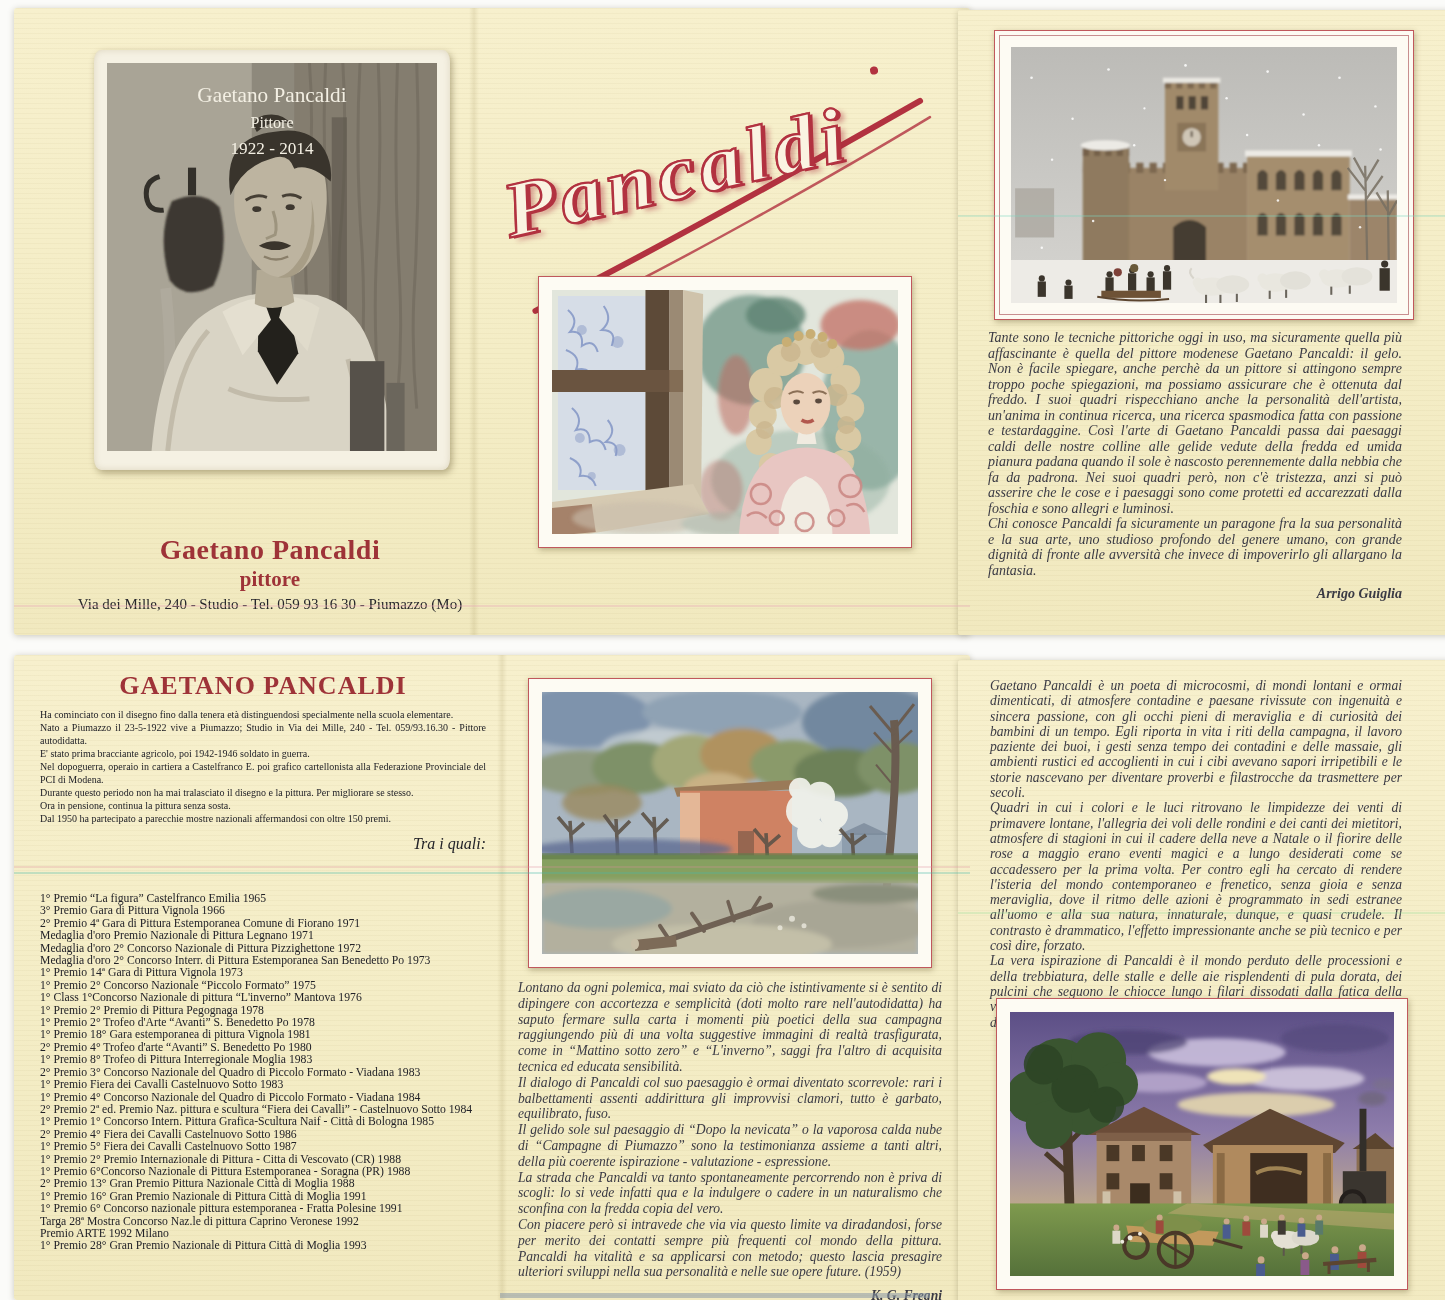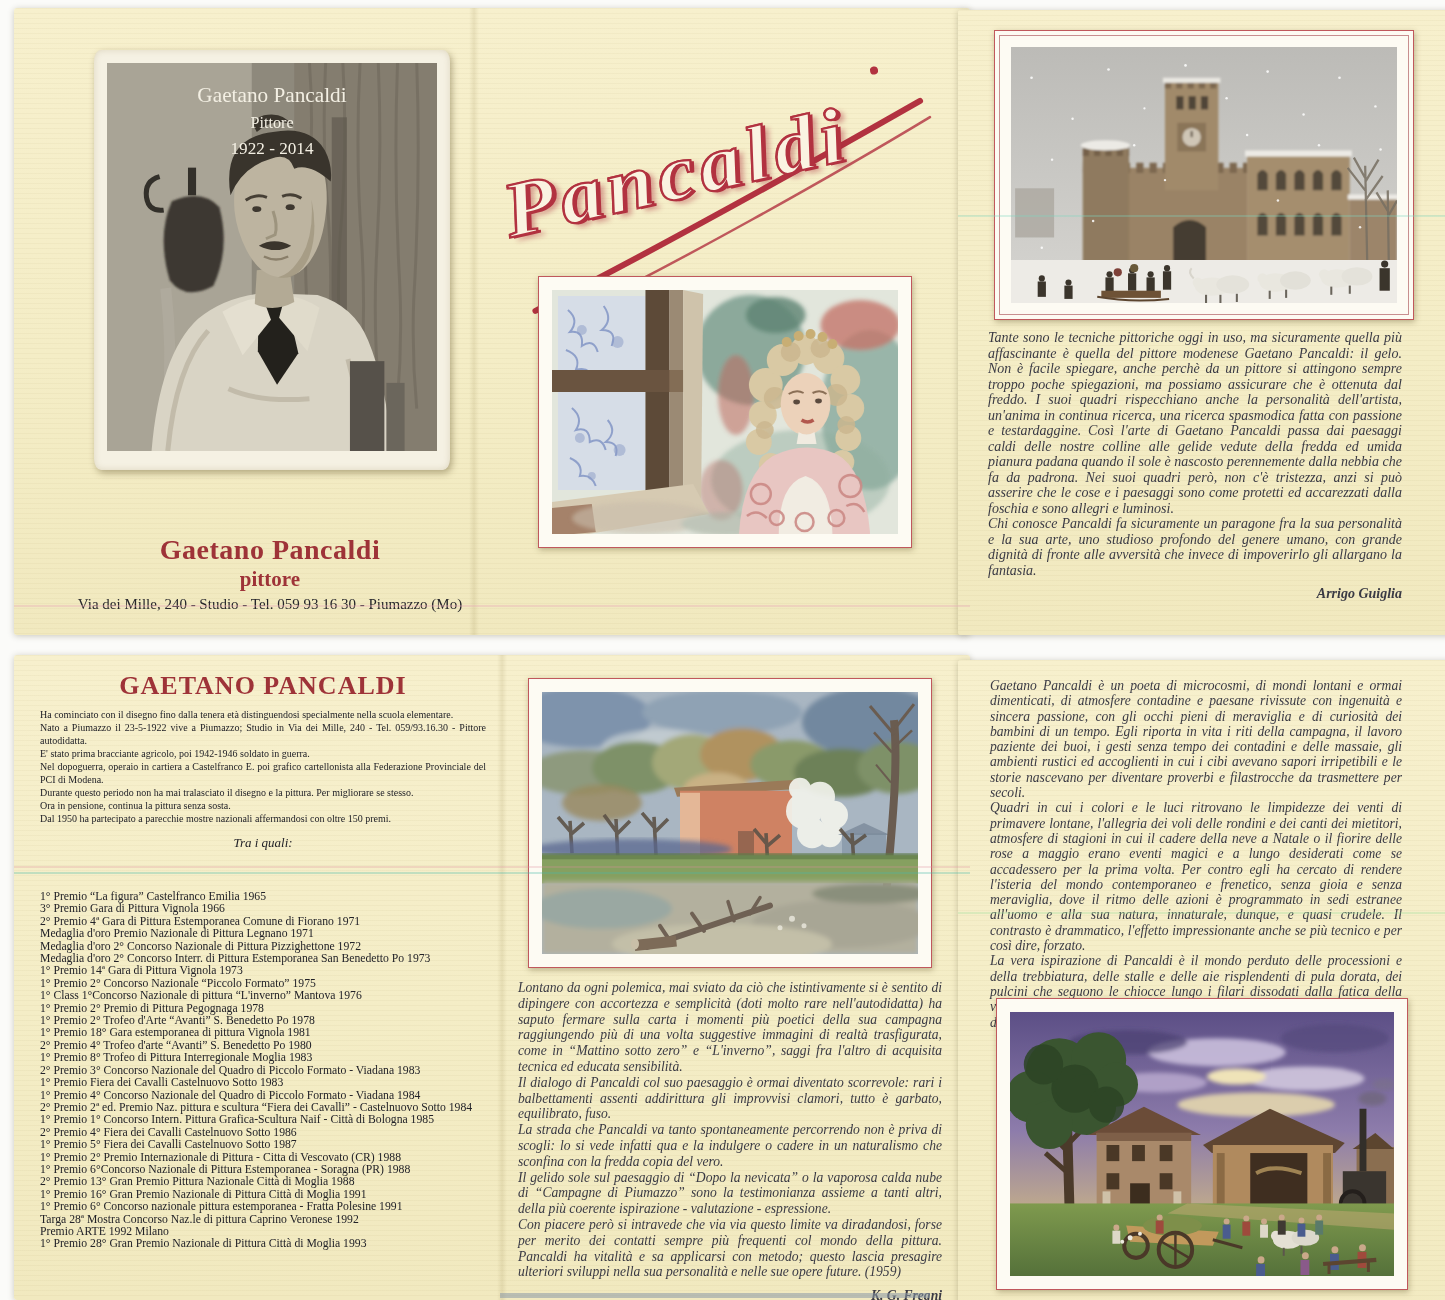--- a/index.html
+++ b/index.html
@@ -50,21 +50,21 @@
   .sig-line{text-align:right;font-weight:bold;margin-top:8px;}
   .tr-text{left:30px;top:320px;width:414px;font-size:14px;line-height:15.5px;}
   .bc-text{left:504px;top:325px;width:424px;font-size:13.6px;line-height:15.8px;}
   .br-text{left:32px;top:18px;width:412px;font-size:13.6px;line-height:15.3px;}
 
   
   .bl-left{position:absolute;left:26px;top:16px;width:446px;}
   .bl-title{text-align:center;font-size:26px;font-weight:bold;color:#9e3338;letter-spacing:1px;}
   .bl-bio{margin-top:7px;font-size:10px;line-height:13px;text-align:justify;color:#222228;}
   .bl-bio p{margin:0;}
-  .awards-heading{text-align:center;font-style:italic;font-size:13px;margin:10px 0 5px;color:#222228;}
+  .awards-heading{text-align:right;font-style:italic;font-size:16px;margin:10px 0 5px;color:#222228;}
   .awards{font-size:11.7px;line-height:12.4px;color:#222228;white-space:nowrap;margin-top:40px;}
 </style>
 </head>
 <body>
 
 <div class="sheet">
 
   <section class="panel panel-tl">
     <div class="fold" style="left:455px"></div>
 
@@ -496,22 +496,22 @@
             <circle cx="262" cy="232" r="2.5"></circle>
             <circle cx="238" cy="234" r="2.5"></circle>
         </g>
       </svg>
     </div>
 
     <div class="essay bc-text">
       <div>
           <p>Lontano da ogni polemica, mai sviato da ciò che istintivamente si è sentito di dipingere con accortezza e semplicità (doti molto rare nell'autodidatta) ha saputo fermare sulla carta i momenti più poetici della sua campagna raggiungendo più di una volta suggestive immagini di realtà trasfigurata, come in “Mattino sotto zero” e “L'inverno”, saggi fra l'altro di acquisita tecnica ed educata sensibilità.</p>
           <p>Il dialogo di Pancaldi col suo paesaggio è ormai diventato scorrevole: rari i balbettamenti assenti addirittura gli improvvisi clamori, tutto è garbato, equilibrato, fuso.</p>
+          <p>Il gelido sole sul paesaggio di “Dopo la nevicata” o la vaporosa calda nube di “Campagne di Piumazzo” sono la testimonianza assieme a tanti altri, della più coerente ispirazione - valutazione - espressione.</p>
           <p>La strada che Pancaldi va tanto spontaneamente percorrendo non è priva di scogli: lo si vede infatti qua e la indulgere o cadere in un naturalismo che sconfina con la fredda copia del vero.</p>
-          <p>Il gelido sole sul paesaggio di “Dopo la nevicata” o la vaporosa calda nube di “Campagne di Piumazzo” sono la testimonianza assieme a tanti altri, della più coerente ispirazione - valutazione - espressione.</p>
           <p>Con piacere però si intravede che via via questo limite va diradandosi, forse per merito dei contatti sempre più frequenti col mondo della pittura. Pancaldi ha vitalità e sa applicarsi con metodo; questo lascia presagire ulteriori sviluppi nella sua personalità e nelle sue opere future. (1959)</p>
         </div>
       <div class="sig-line">K. G. Fregni</div>
     </div>
 
     <div class="scanline" style="top:211px;background:#e08a9a;opacity:.25;"></div>
     <div class="scanline" style="top:217px;background:#49b8a8;opacity:.3;"></div>
   </section>
 
   <section class="panel panel-br">

